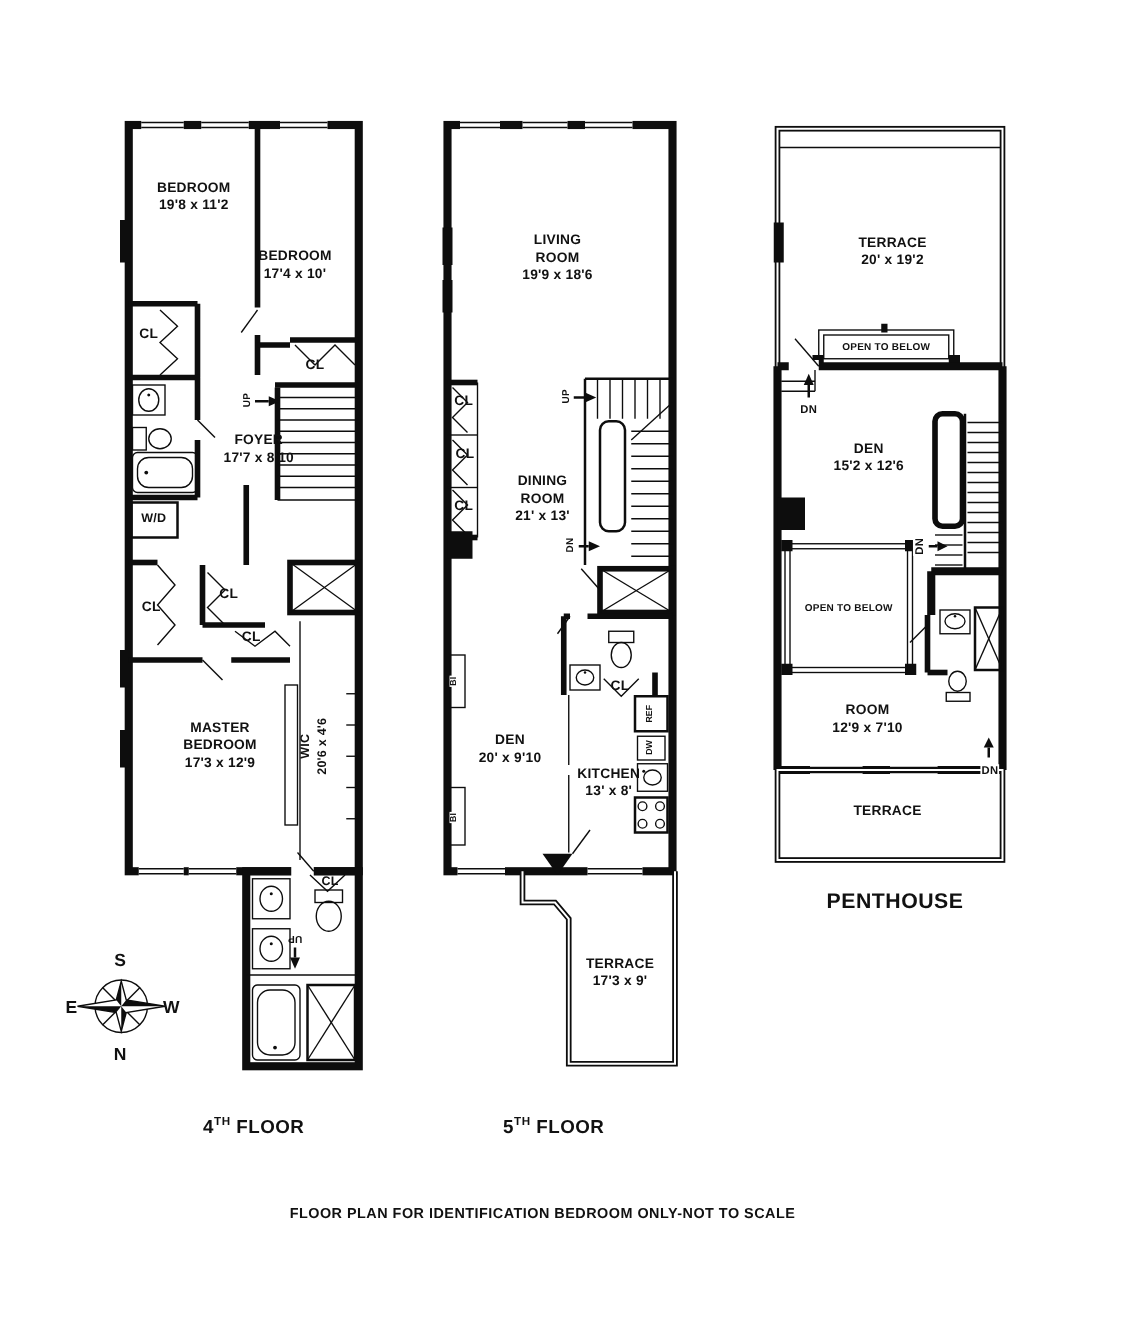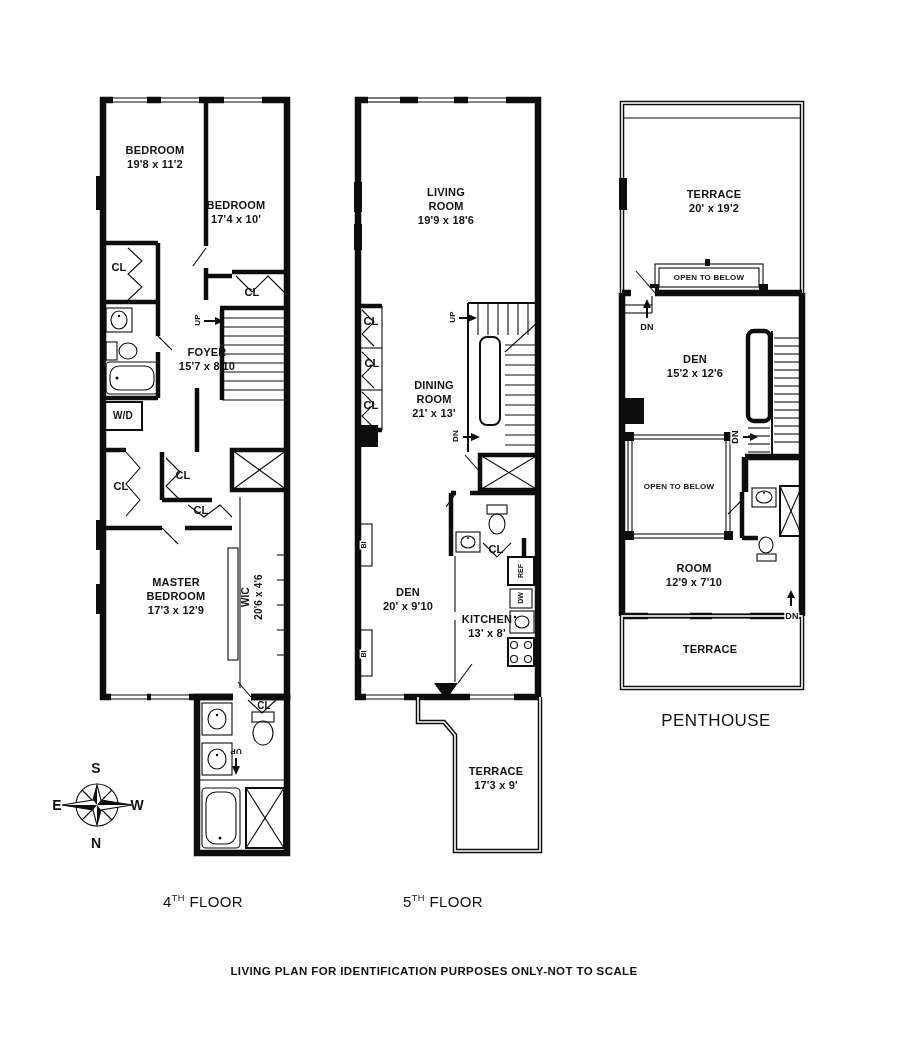--- a/index.html
+++ b/index.html
@@ -17,21 +17,21 @@
        font-weight:bold;font-size:11px;line-height:1.25;letter-spacing:.2px;
        color:#111;white-space:nowrap;}
   .wrap{white-space:normal;}
   .rot{transform:translate(-50%,-50%) rotate(-90deg);}
   .rot180{transform:translate(-50%,-50%) rotate(180deg);}
   .f8{font-size:8px;}
   .f7{font-size:7px;letter-spacing:0;}
   .f9{font-size:9px;}
   .f10{font-size:10px;}
   .bgw{background:#fff;padding:0 1px;}
-  .floor-name{position:absolute;transform:translate(-50%,-50%);font-weight:normal;
+  .floor-name{position:absolute;transform:translate(-50%,-50%);font-weight:bold;
               font-size:15px;letter-spacing:.4px;white-space:nowrap;}
   .floor-name sup,.address sup{font-size:62%;vertical-align:super;text-align:right;}
   .compass-letter{position:absolute;transform:translate(-50%,-50%);
                   font-weight:bold;font-size:14px;}
   #title-block{position:absolute;left:0;top:962px;width:868px;text-align:center;}
   .address{font-weight:bold;font-size:27px;letter-spacing:.5px;}
   .disclaimer{font-weight:bold;font-size:11.5px;letter-spacing:.4px;margin-top:3px;}
 </style>
 </head>
 <body>
@@ -364,21 +364,21 @@
 </div>
 <div class="lbl wrap" style="left:236px;top:213px;width:86px">
   <div>BEDROOM</div>
   <div>17'4 x 10'</div>
 </div>
 <div class="lbl" style="left:119px;top:268px">CL</div>
 <div class="lbl" style="left:252px;top:293px">CL</div>
 <div class="lbl rot f8" style="left:198px;top:320px">UP</div>
 <div class="lbl wrap" style="left:207px;top:360px;width:100px">
   <div>FOYER</div>
-  <div>15'7 x 8'10</div>
+  <div>17'7 x 8'10</div>
 </div>
 <div class="lbl f10" style="left:123px;top:416px">W/D</div>
 <div class="lbl" style="left:121px;top:487px">CL</div>
 <div class="lbl" style="left:183px;top:476px">CL</div>
 <div class="lbl" style="left:201px;top:511px">CL</div>
 <div class="lbl wrap" style="left:176px;top:597px;width:82px">
   <div>MASTER BEDROOM</div>
   <div>17'3 x 12'9</div>
 </div>
 <div class="lbl rot f10" style="left:252px;top:597px">
@@ -445,16 +445,16 @@
 <div class="compass-letter" style="left:96px;top:843px">N</div>
 
 <div class="floor-name" style="left:203px;top:901px">
   <span>4</span><sup>TH</sup><span> FLOOR</span>
 </div>
 <div class="floor-name" style="left:443px;top:901px">
   <span>5</span><sup>TH</sup><span> FLOOR</span>
 </div>
 
 <div id="title-block">
-  <div class="disclaimer">LIVING PLAN FOR IDENTIFICATION PURPOSES ONLY-NOT TO SCALE</div>
+  <div class="disclaimer">FLOOR PLAN FOR IDENTIFICATION BEDROOM ONLY-NOT TO SCALE</div>
 </div>
 
 </div>
 
 </body></html>

